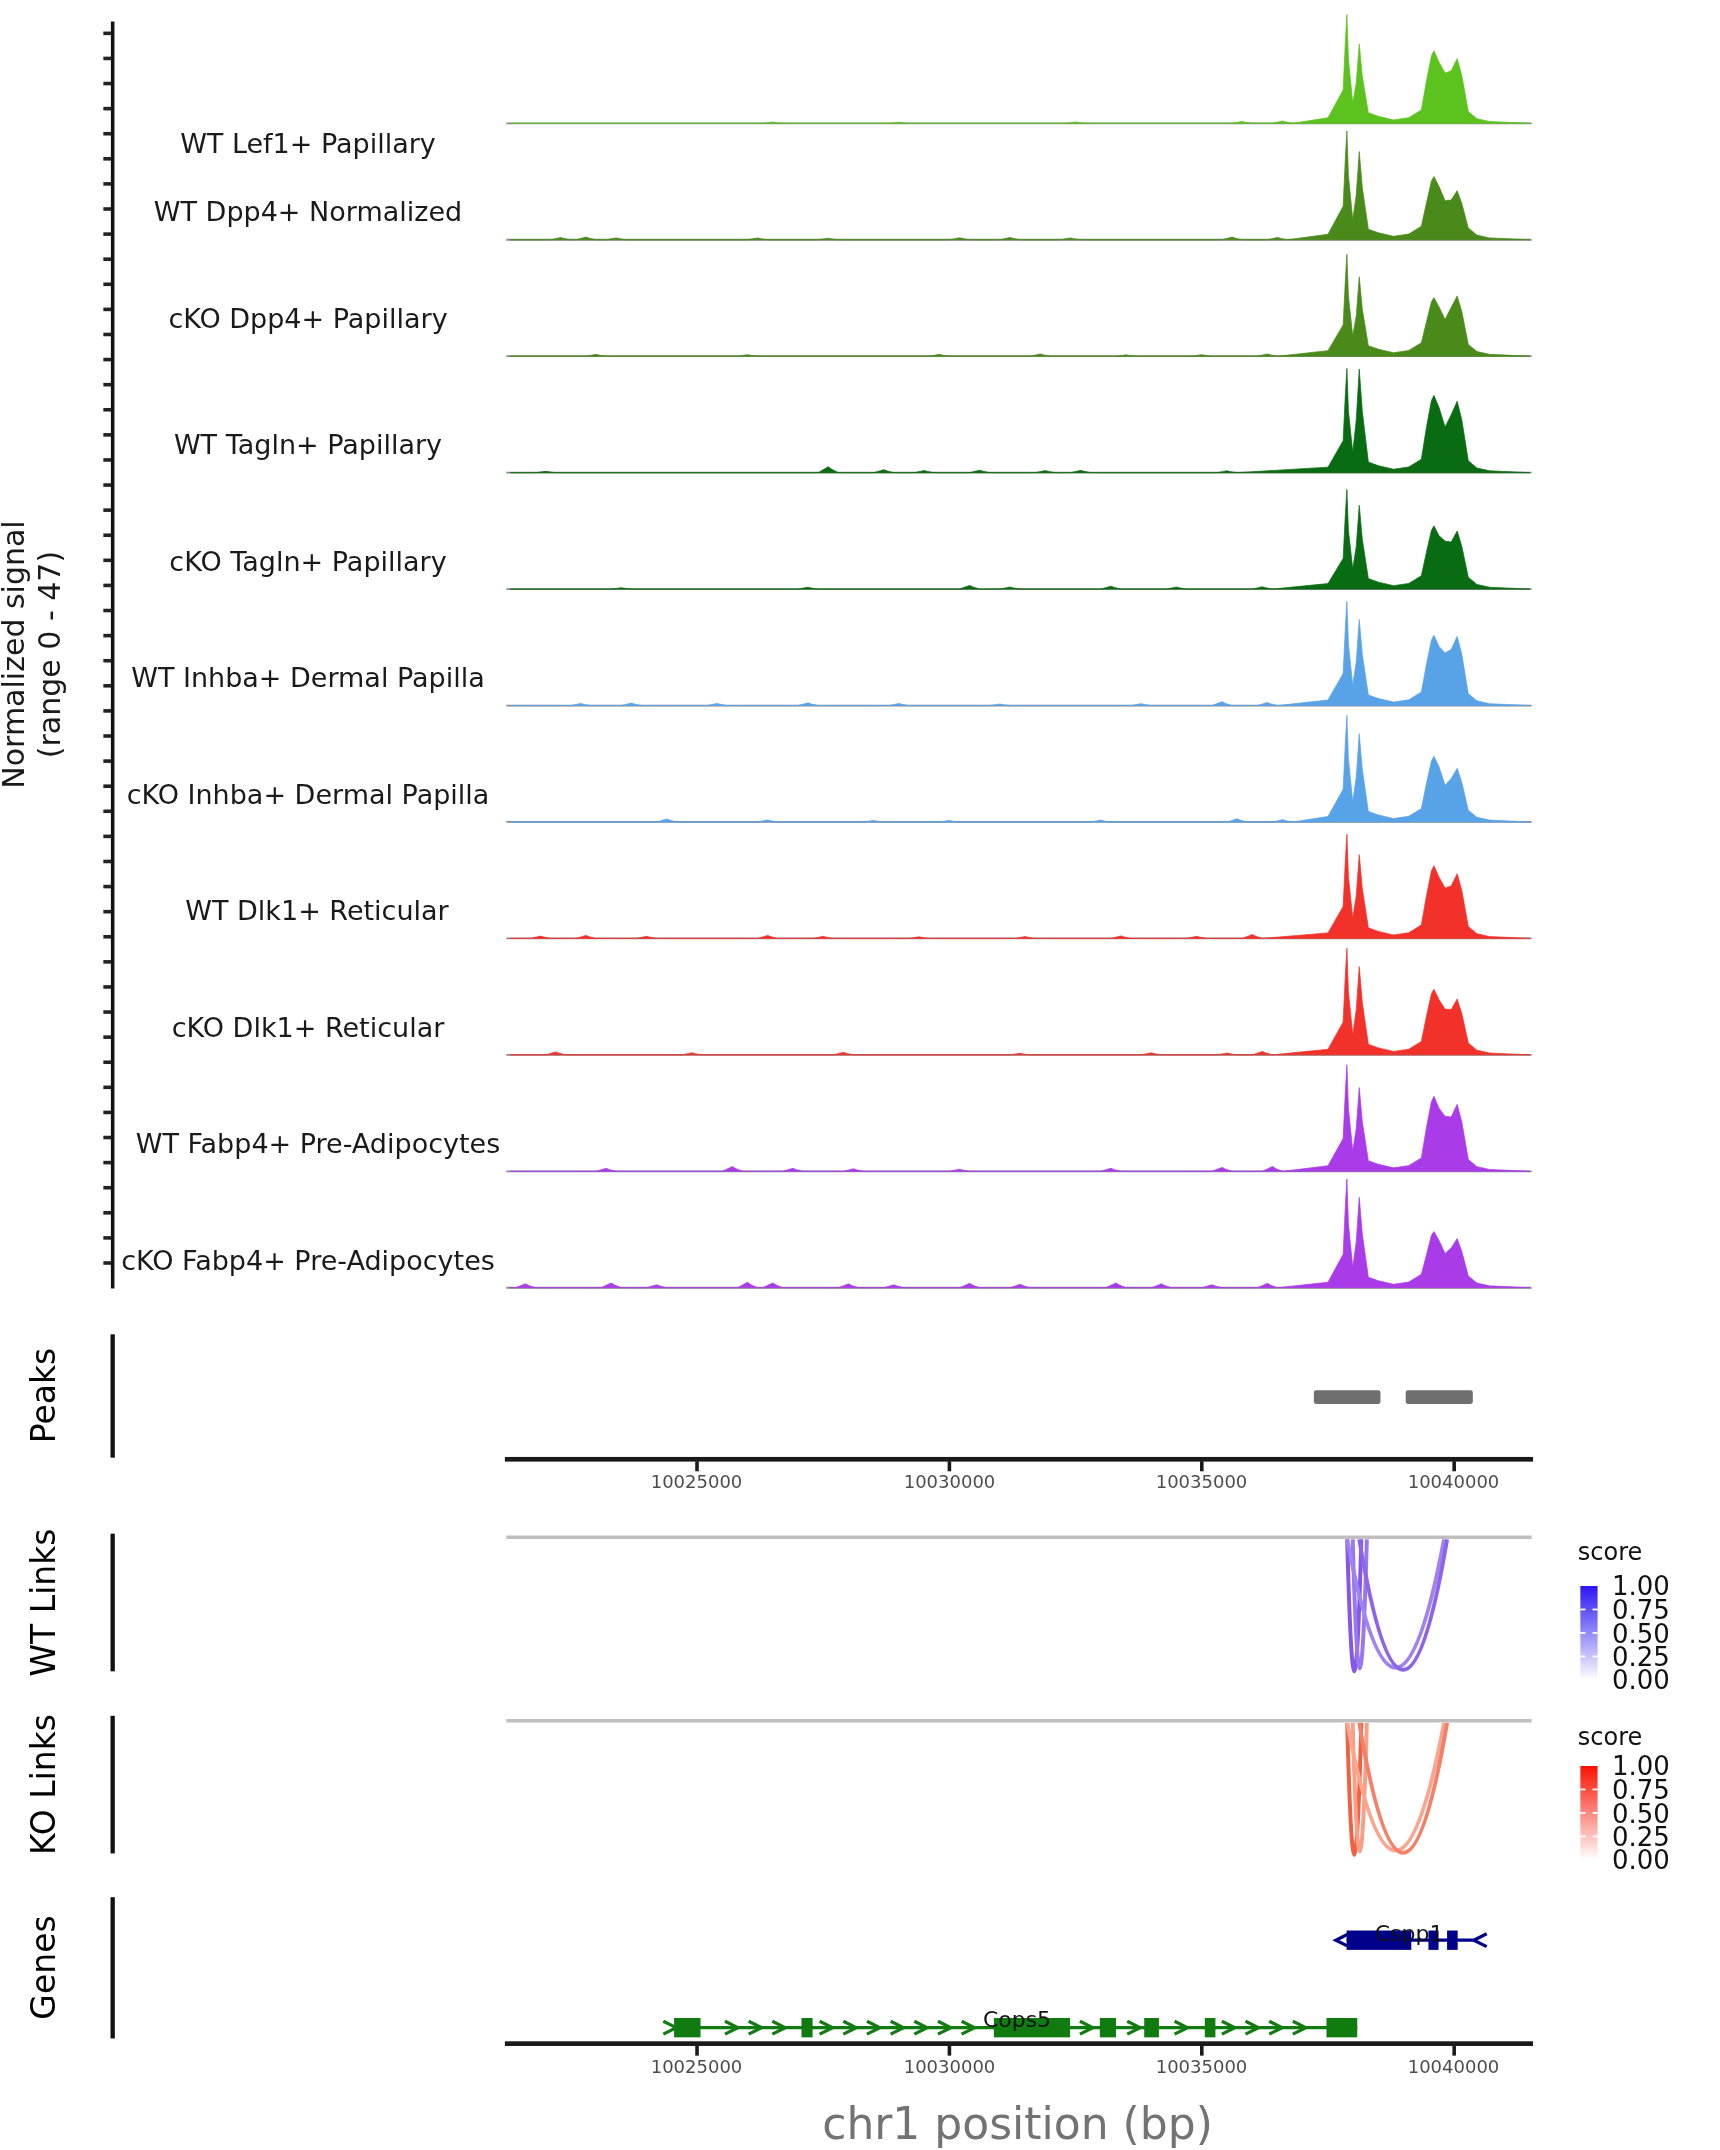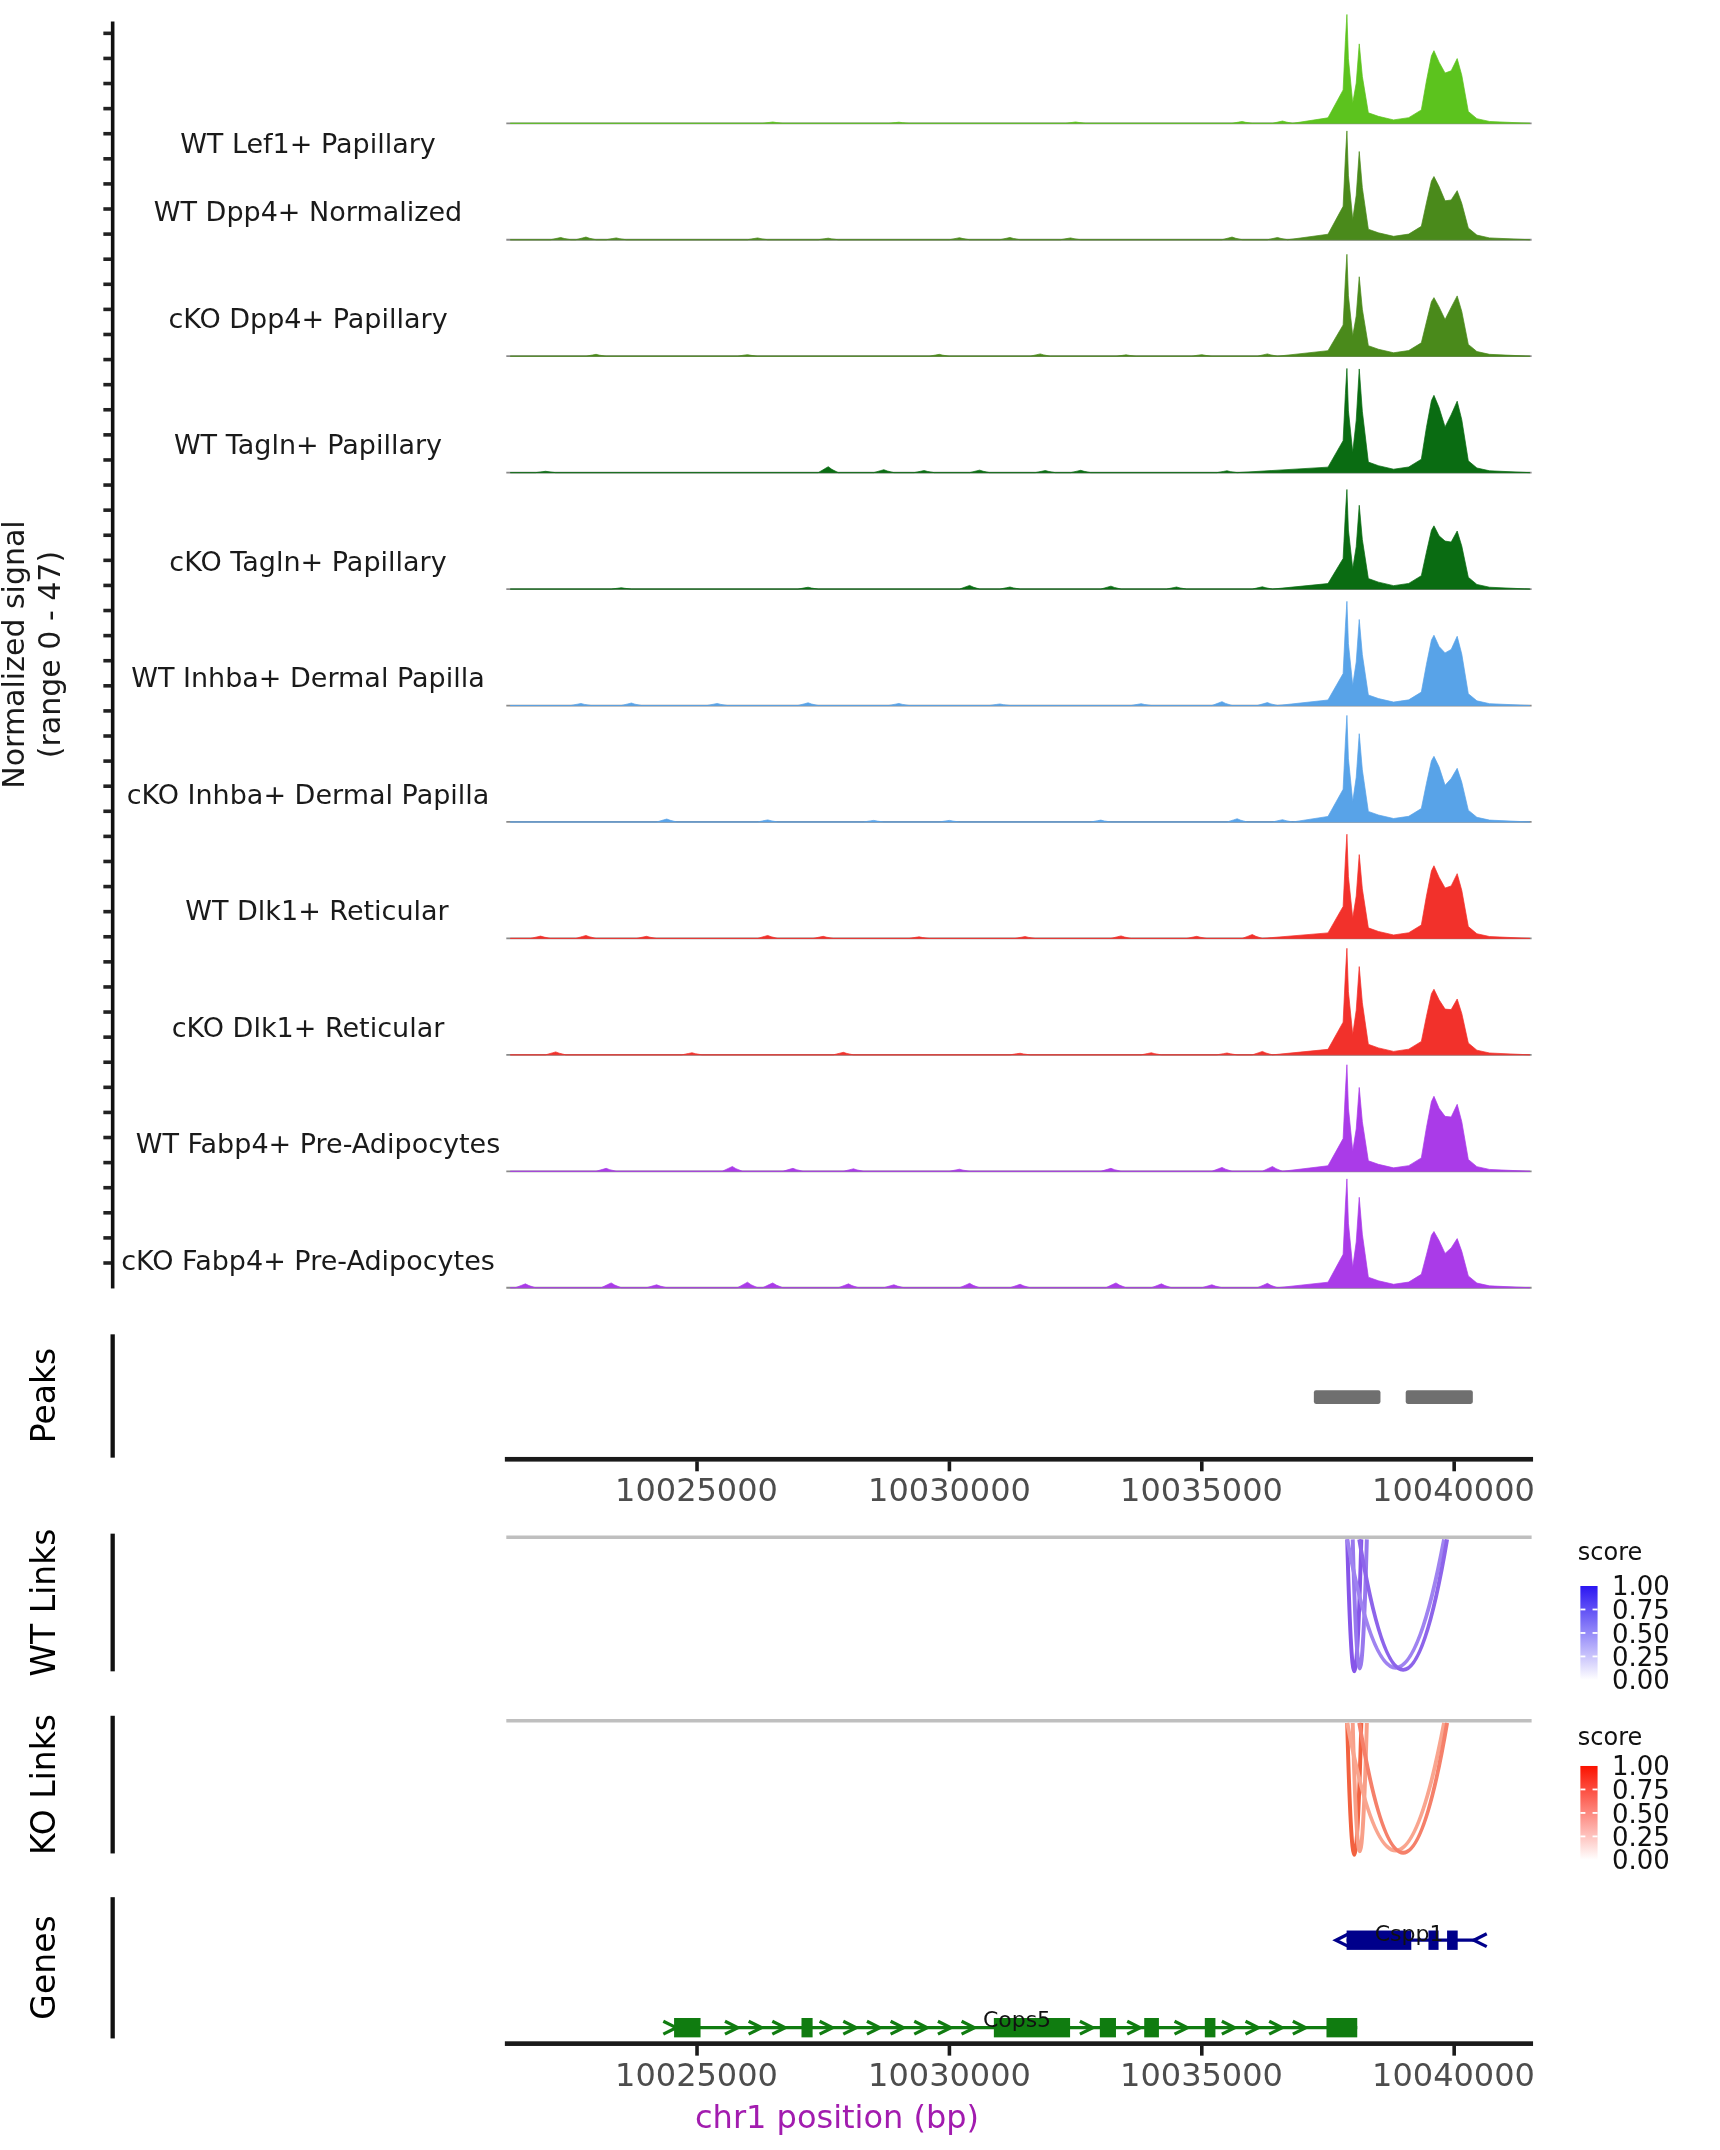--- a/index.html
+++ b/index.html
@@ -1,26 +1,26 @@
 <!DOCTYPE html>
 <html style="font-size:11.5px"><head>
 <meta charset="utf-8">
 <style>
   html,body{margin:0;padding:0;background:#fff;}
   #fig{position:relative;width:1721px;height:2151px;background:#fff;overflow:hidden;
        font-family:"DejaVu Sans","Liberation Sans",sans-serif;}
   #plot{position:absolute;left:0;top:0;}
   .txt{position:absolute;color:#1a1a1a;}
   .track-label{font-size:27px;text-align:center;color:#1a1a1a;white-space:nowrap;}
-  .tick-label{font-size:32px;color:#4d4d4d;text-align:center;white-space:nowrap;}
+  .tick-label{font-size:18px;color:#4d4d4d;text-align:center;white-space:nowrap;}
   .section-label{font-size:33px;color:#000;text-align:center;transform:rotate(-90deg);
                  transform-origin:center;white-space:nowrap;}
   .ylab{width:789px;height:75px;line-height:36px;font-size:30px;text-align:center;
         transform:rotate(-90deg);transform-origin:center;}
-  .xlab{width:645px;font-size:32px;text-align:left;color:#a21caf;}
+  .xlab{width:645px;font-size:44px;text-align:center;color:#737373;}
   .legend-title{width:158px;font-size:24px;text-align:center;color:#111;}
   .legend-stop{font-size:26px;color:#111;white-space:nowrap;}
   .gene-label{width:172px;font-size:22px;text-align:center;color:#111;white-space:nowrap;margin-top:14px;}
 </style>
 </head>
 <body>
 
 <div id="fig">
   <svg id="plot" width="1721" height="2151" viewBox="0 0 2400 3000">
       <rect x="154.5" y="30" width="5" height="1767" fill="#111"></rect>

